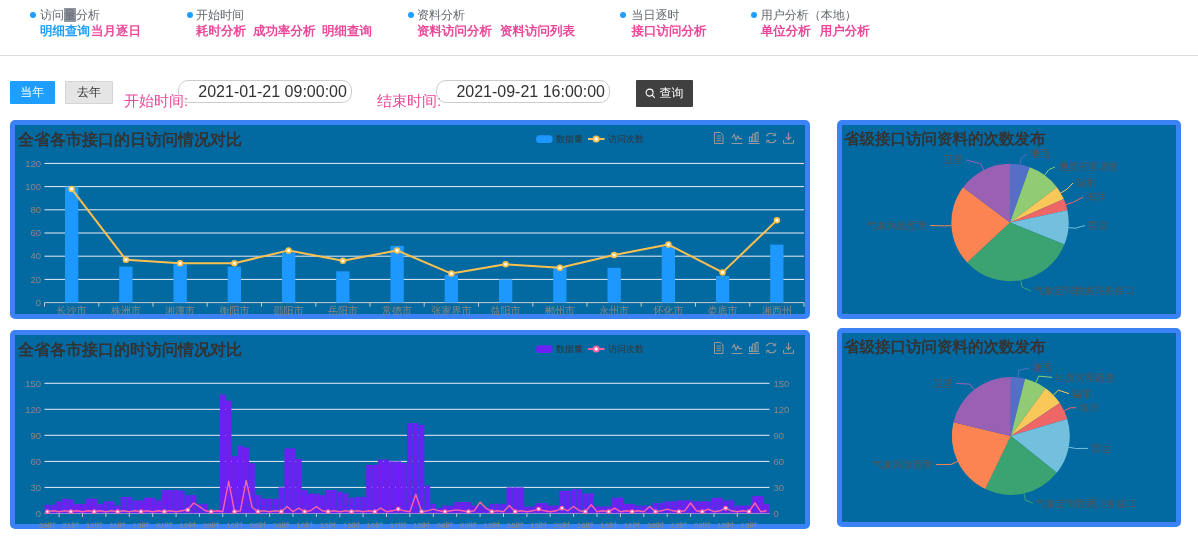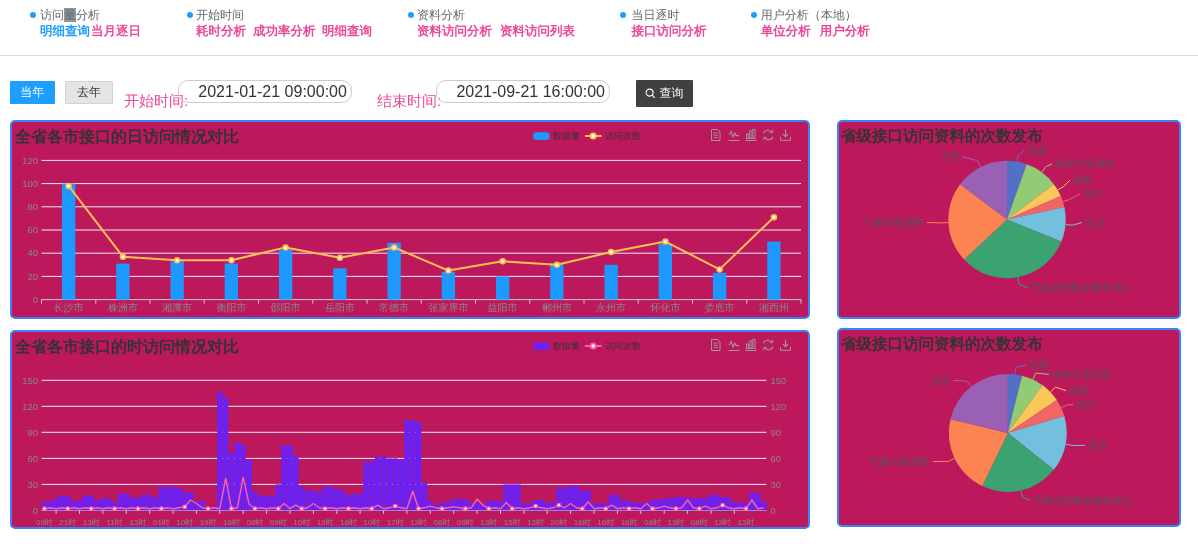--- a/index.html
+++ b/index.html
@@ -4,21 +4,21 @@
 *{margin:0;padding:0;box-sizing:border-box}
 html,body{width:1198px;height:547px;background:#fff;font-family:"Liberation Sans",sans-serif;position:relative;overflow:hidden}
 .dot{position:absolute;top:12px;width:6px;height:6px;border-radius:50%;background:#1e9fff}
 .ntitle{position:absolute;top:7px;font-size:12px;color:#62676e}
 .nsub{position:absolute;top:23px;font-size:12.5px;font-weight:bold;color:#ec4899}
 .nsub.act{color:#1e9fff}
 .sep{position:absolute;left:0;top:55px;width:1198px;height:1px;background:#dcdcdc}
 .btn{position:absolute;top:81.3px;height:22.5px;border-radius:1px;font-size:12px;text-align:center;line-height:22.5px}
 .inp{position:absolute;top:79.5px;height:23.5px;border:1px solid #ccc;border-radius:10px;font-size:16px;color:#333;line-height:22px;padding-left:19px}
 .lab{position:absolute;top:92px;font-size:15px;color:#ec4899}
-.panel{position:absolute;border:2px solid #3b82f6;border-radius:5px;background:#be185d}
+.panel{position:absolute;border:5px solid #3b82f6;border-radius:5px;background:#0369a1}
 .panel svg{position:absolute;left:-1px;top:-1px}
 .hl{background:#9097a1}
 </style></head>
 <body>
 <span class="dot" style="left:30px"></span>
 <span class="ntitle" style="left:40px">访问<span class="hl">量</span>分析</span>
 <span class="nsub act" style="left:40px">明细查询</span>
 <span class="nsub" style="left:91px">当月逐日</span>
 <span class="dot" style="left:187px"></span>
 <span class="ntitle" style="left:196px">开始时间</span>

